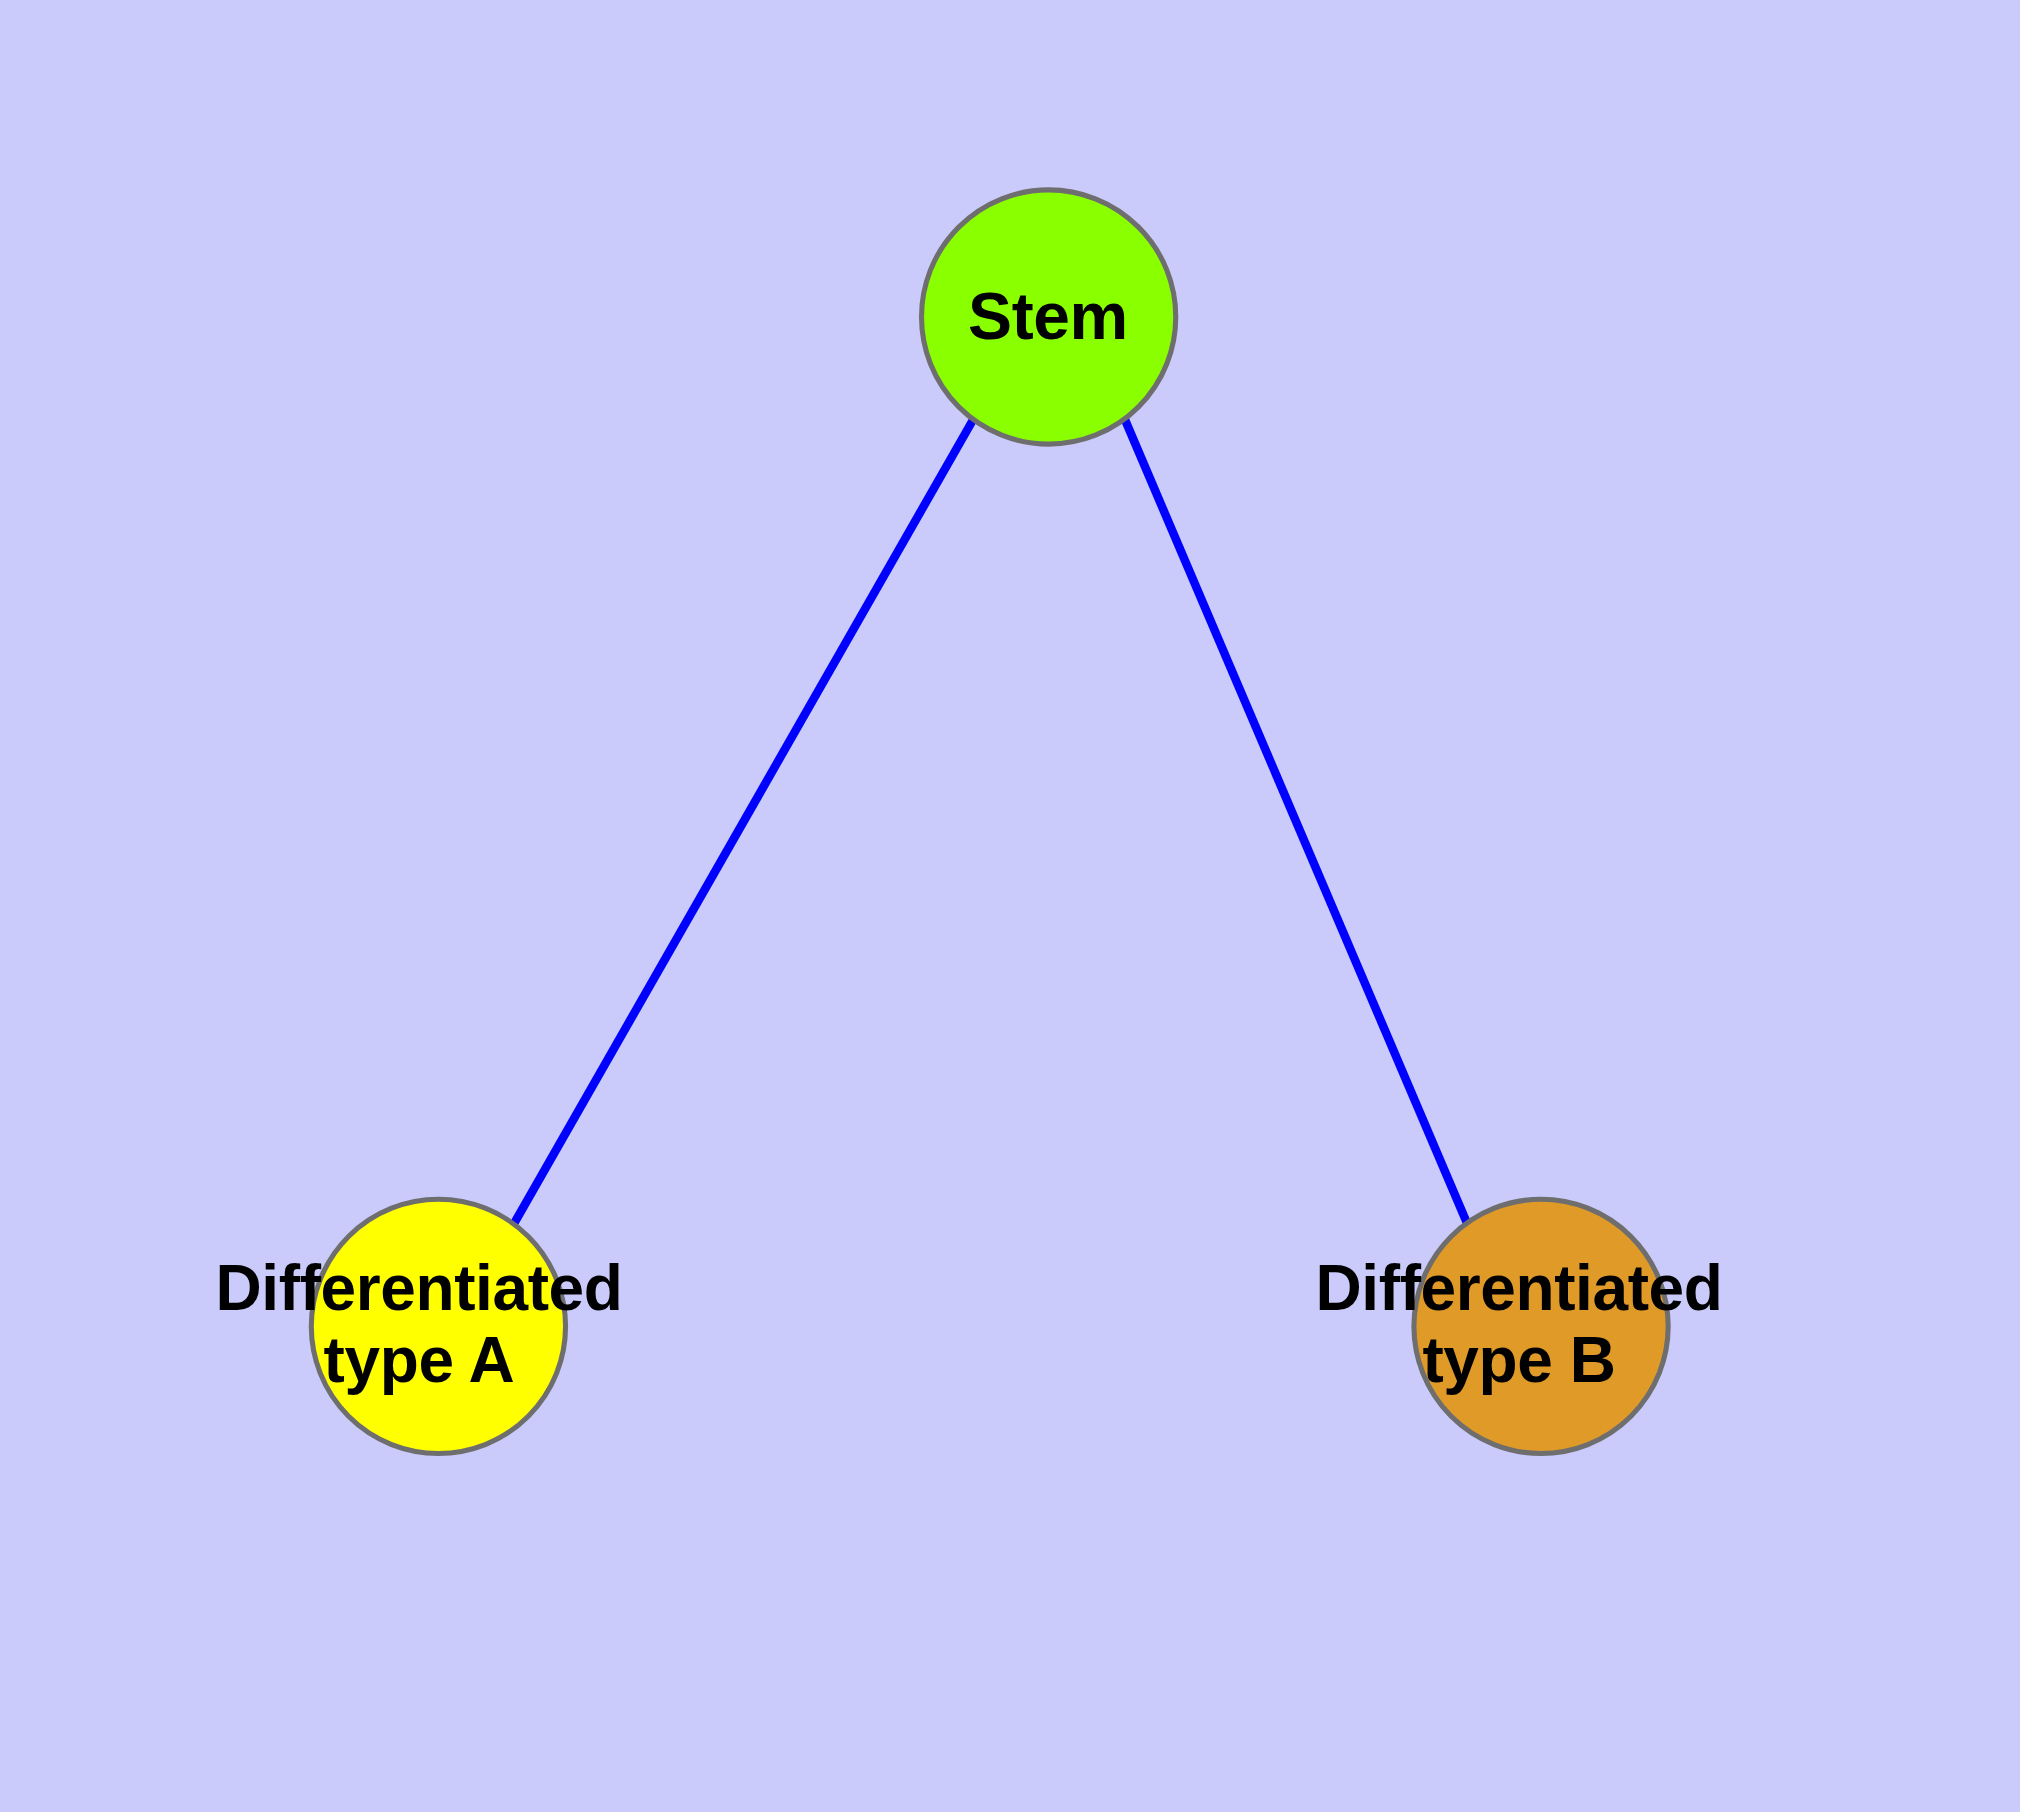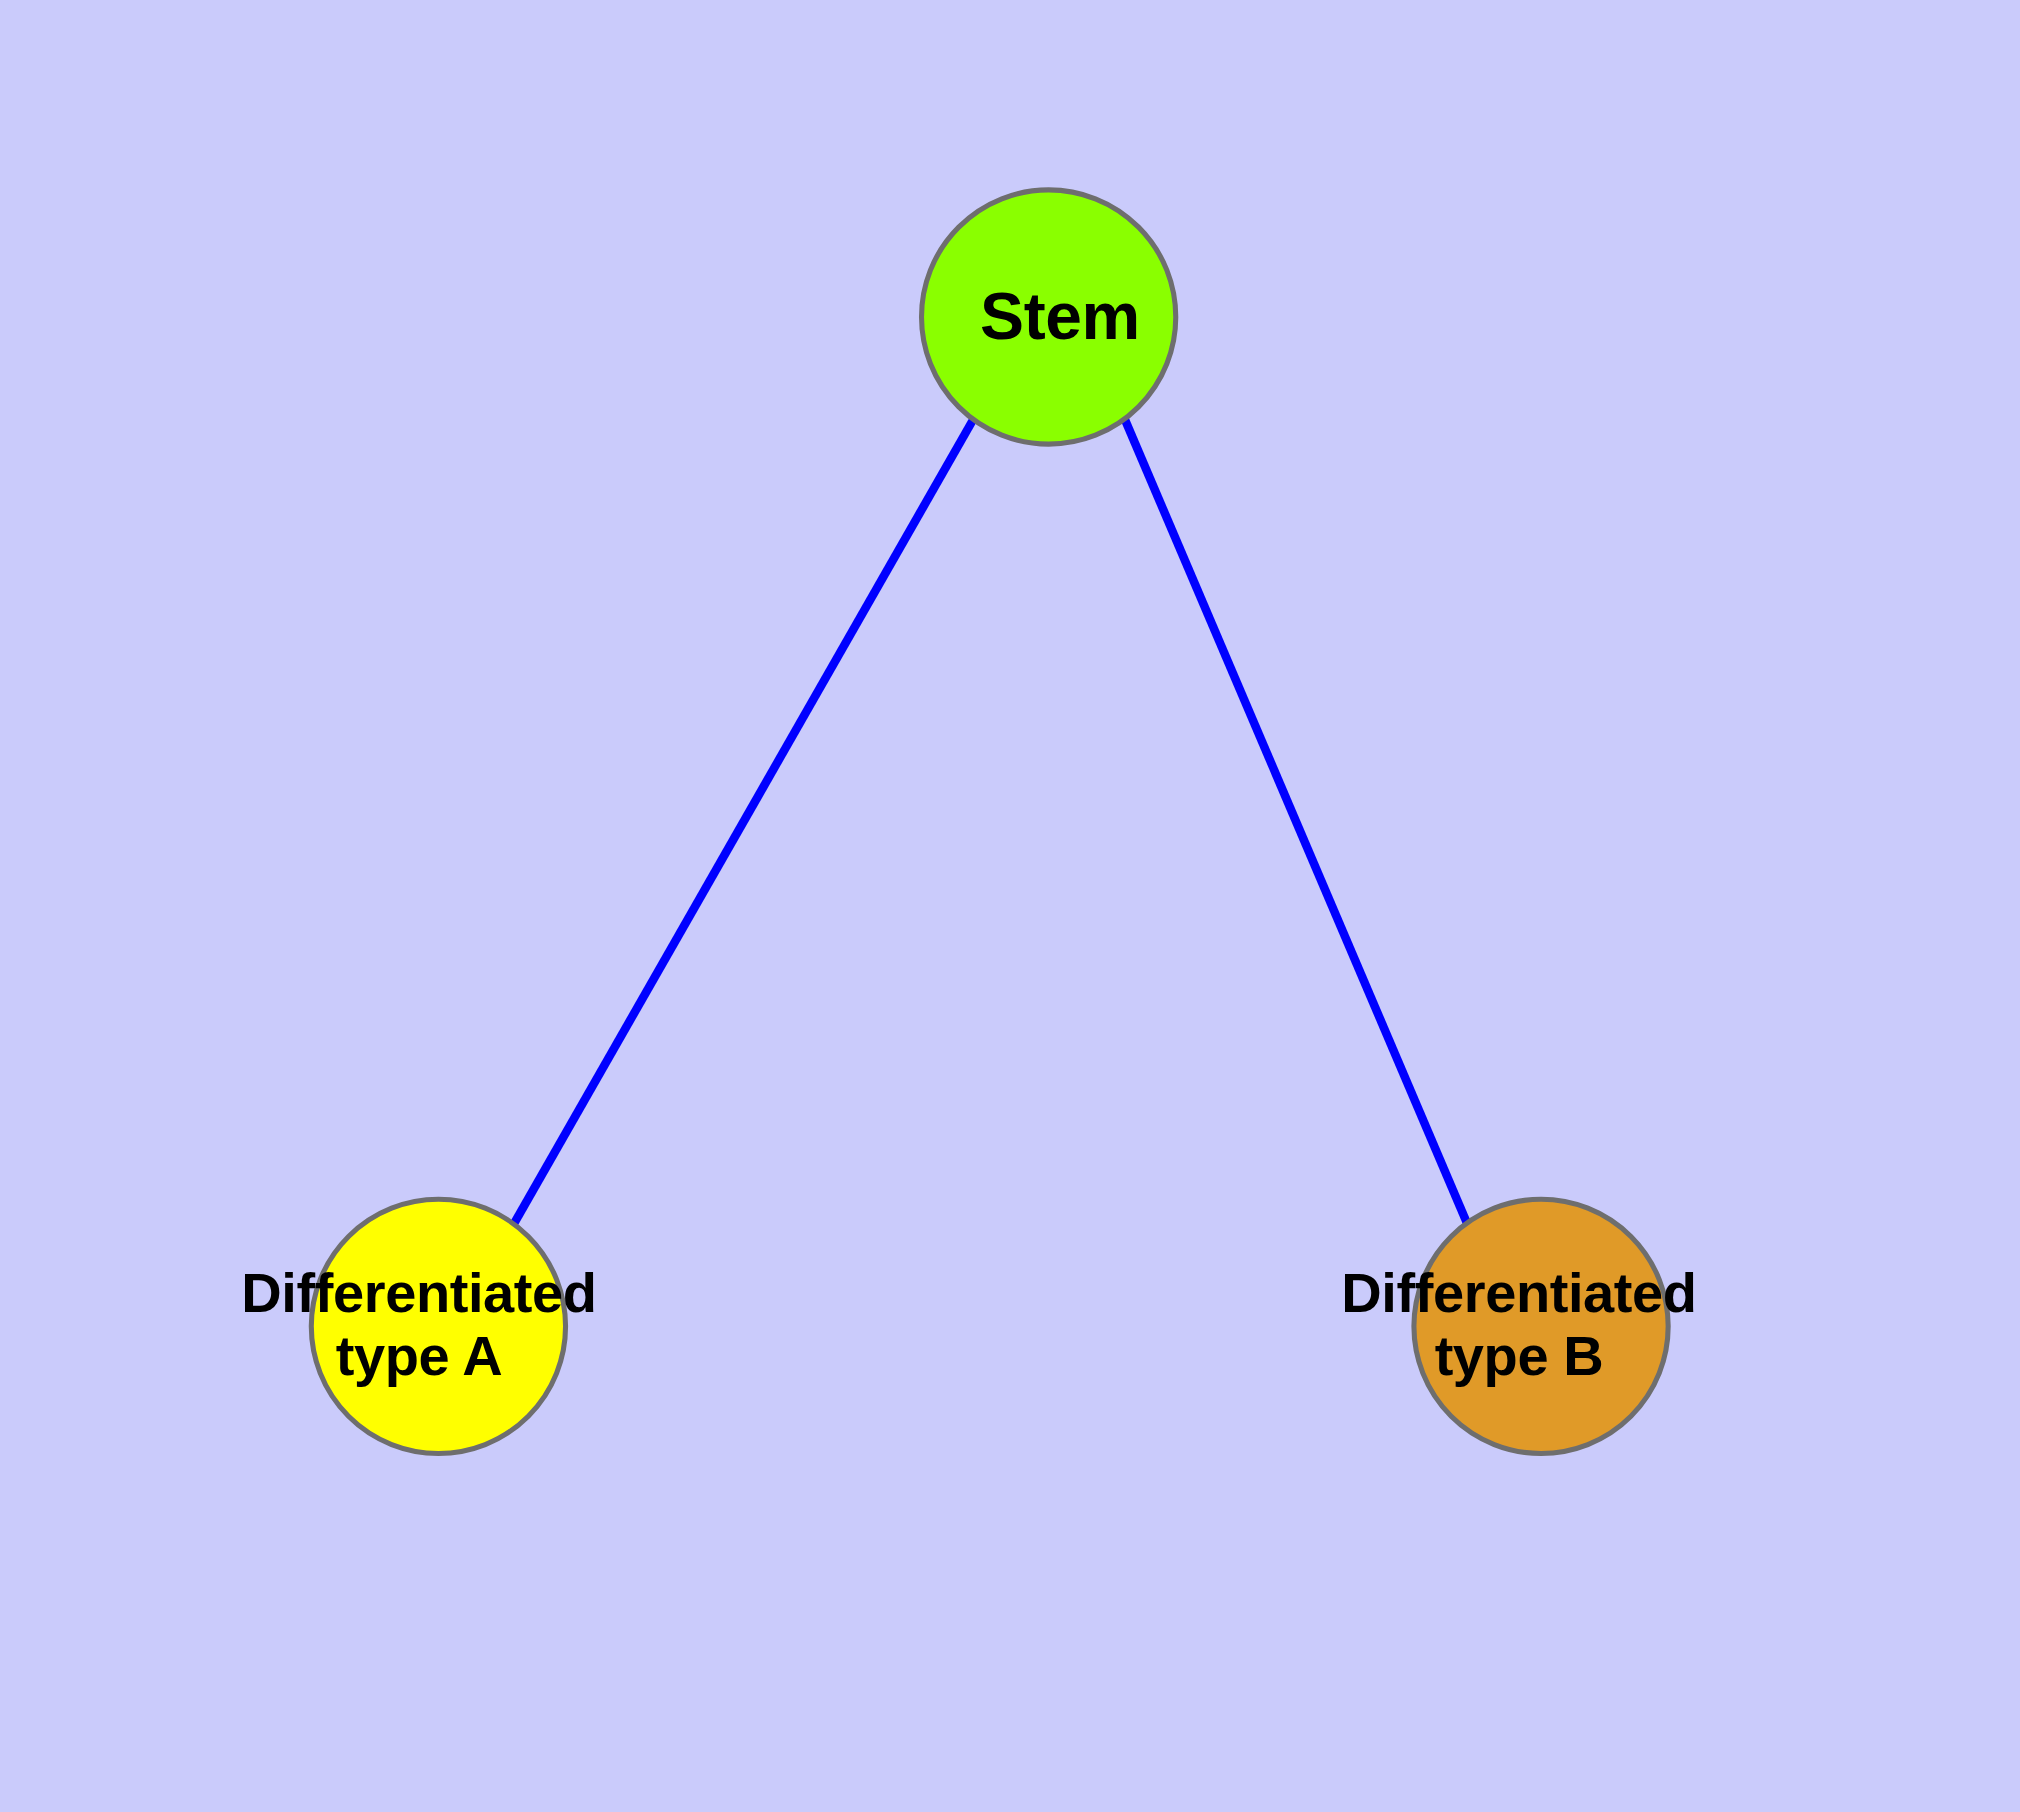--- a/index.html
+++ b/index.html
@@ -26,31 +26,30 @@
     position: absolute;
     left: 0;
     top: 0;
     width: 2021px;
     height: 1812px;
   }
   .node-label {
     position: absolute;
     color: #000000;
     font-weight: bold;
-    font-size: 56px;
+    font-size: 64px;
     line-height: 1.12;
     text-align: center;
     white-space: pre;
     letter-spacing: -0.4px;
     transform: translate(-50%, -50%);
     pointer-events: none;
   }
   .node-label.stem {
     font-size: 66px;
-    margin-left: 12px;
   }
 </style>
 </head>
 <body>
 
 <div id="canvas" style="width: 2021px; height: 1812px;">
 
   <div id="bg-rect" style="width: 2021px; height: 1812px; background: rgb(202, 203, 251);"></div>
 
   <svg id="graph-svg" viewBox="0 0 2384 2138">

